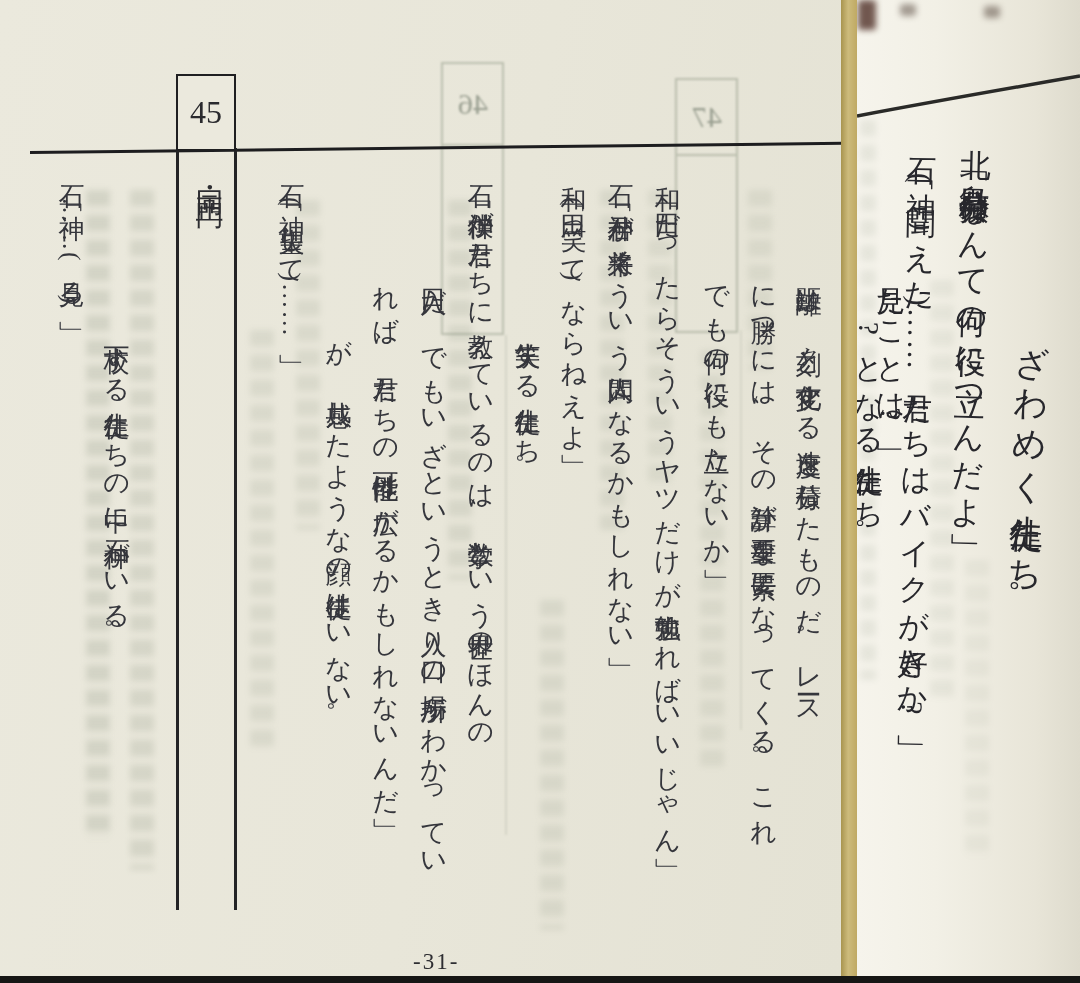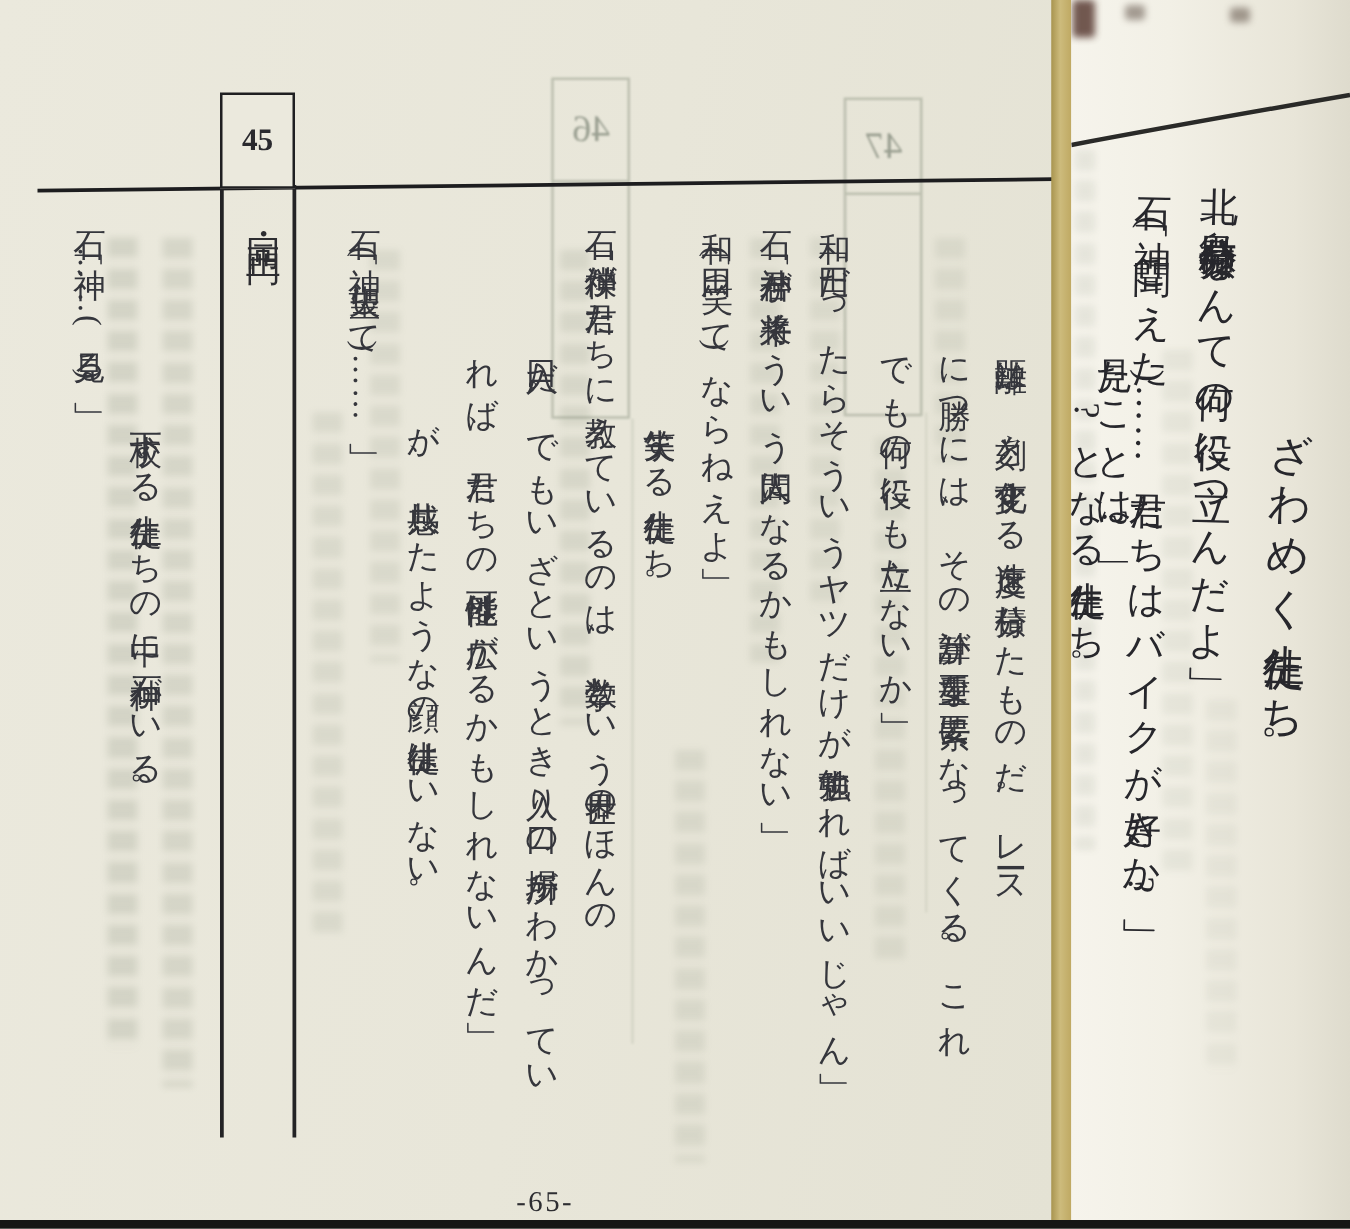--- a/index.html
+++ b/index.html
@@ -32,21 +32,21 @@
   }
   .scene-line{position:absolute;top:148px;width:2.5px;height:762px;background:#232325;}
   #scene-line-r{left:234px;}
   #scene-line-l{left:176px;}
   .scene-box{
     position:absolute;left:176px;top:74px;width:60px;height:77px;
     border:2.5px solid #1f1f21;box-sizing:border-box;
     display:flex;align-items:center;justify-content:center;
     background:#ebe9dd;
   }
-  .scene-box .num{font-size:25px;color:#2a2a2e;font-weight:bold;}
+  .scene-box .num{font-size:32px;color:#2a2a2e;}
   
   .vcol{
     position:absolute;
     writing-mode:vertical-rl;text-orientation:mixed;
     white-space:nowrap;
     font-size:26px;letter-spacing:1.5px;
     color:#35363c;
   }
   .heading-col{font-size:28px;letter-spacing:4px;color:#2d2d31;}
   .rp-col{font-size:30px;letter-spacing:2px;color:#27272c;transform-origin:top center;}
@@ -121,21 +121,21 @@
     <div class="vcol" style="left:556px;top:165px;">和　田「(笑って)ならねえよ」</div>
     <div class="vcol" style="left:510px;top:322px;">失笑する生徒たち。</div>
     <div class="vcol" style="left:463px;top:165px;letter-spacing:0.5px;">石　神「僕が君たちに教えているのは、数学という世界のほんの</div>
     <div class="vcol" style="left:416px;top:268px;">入口だ。でもいざというとき入り口の場所がわかってい</div>
     <div class="vcol" style="left:368px;top:268px;">れば、君たちの可能性は広がるかもしれないんだ」</div>
     <div class="vcol" style="left:321px;top:322px;">が、共感したような顔の生徒はいない。</div>
     <div class="vcol" style="left:274px;top:165px;">石　神「(失望して)……」</div>
     <div class="vcol" style="left:99px;top:326px;">下校する生徒たちの中に石神がいる。</div>
     <div class="vcol" style="left:54px;top:165px;">石　神「……(見る)」</div>
 
-    <div class="page-num">-65-</div>
+    <div class="page-num">-31-</div>
   </div>
 
   <div id="gutter"></div>
 
   <div id="right-page">
 
     <svg width="223" height="140" style="position:absolute;left:0;top:0;">
       <path d="M 0 116 Q 90 99 223 76" stroke="#2a2a28" stroke-width="3.5" fill="none"></path>
     </svg>
 

